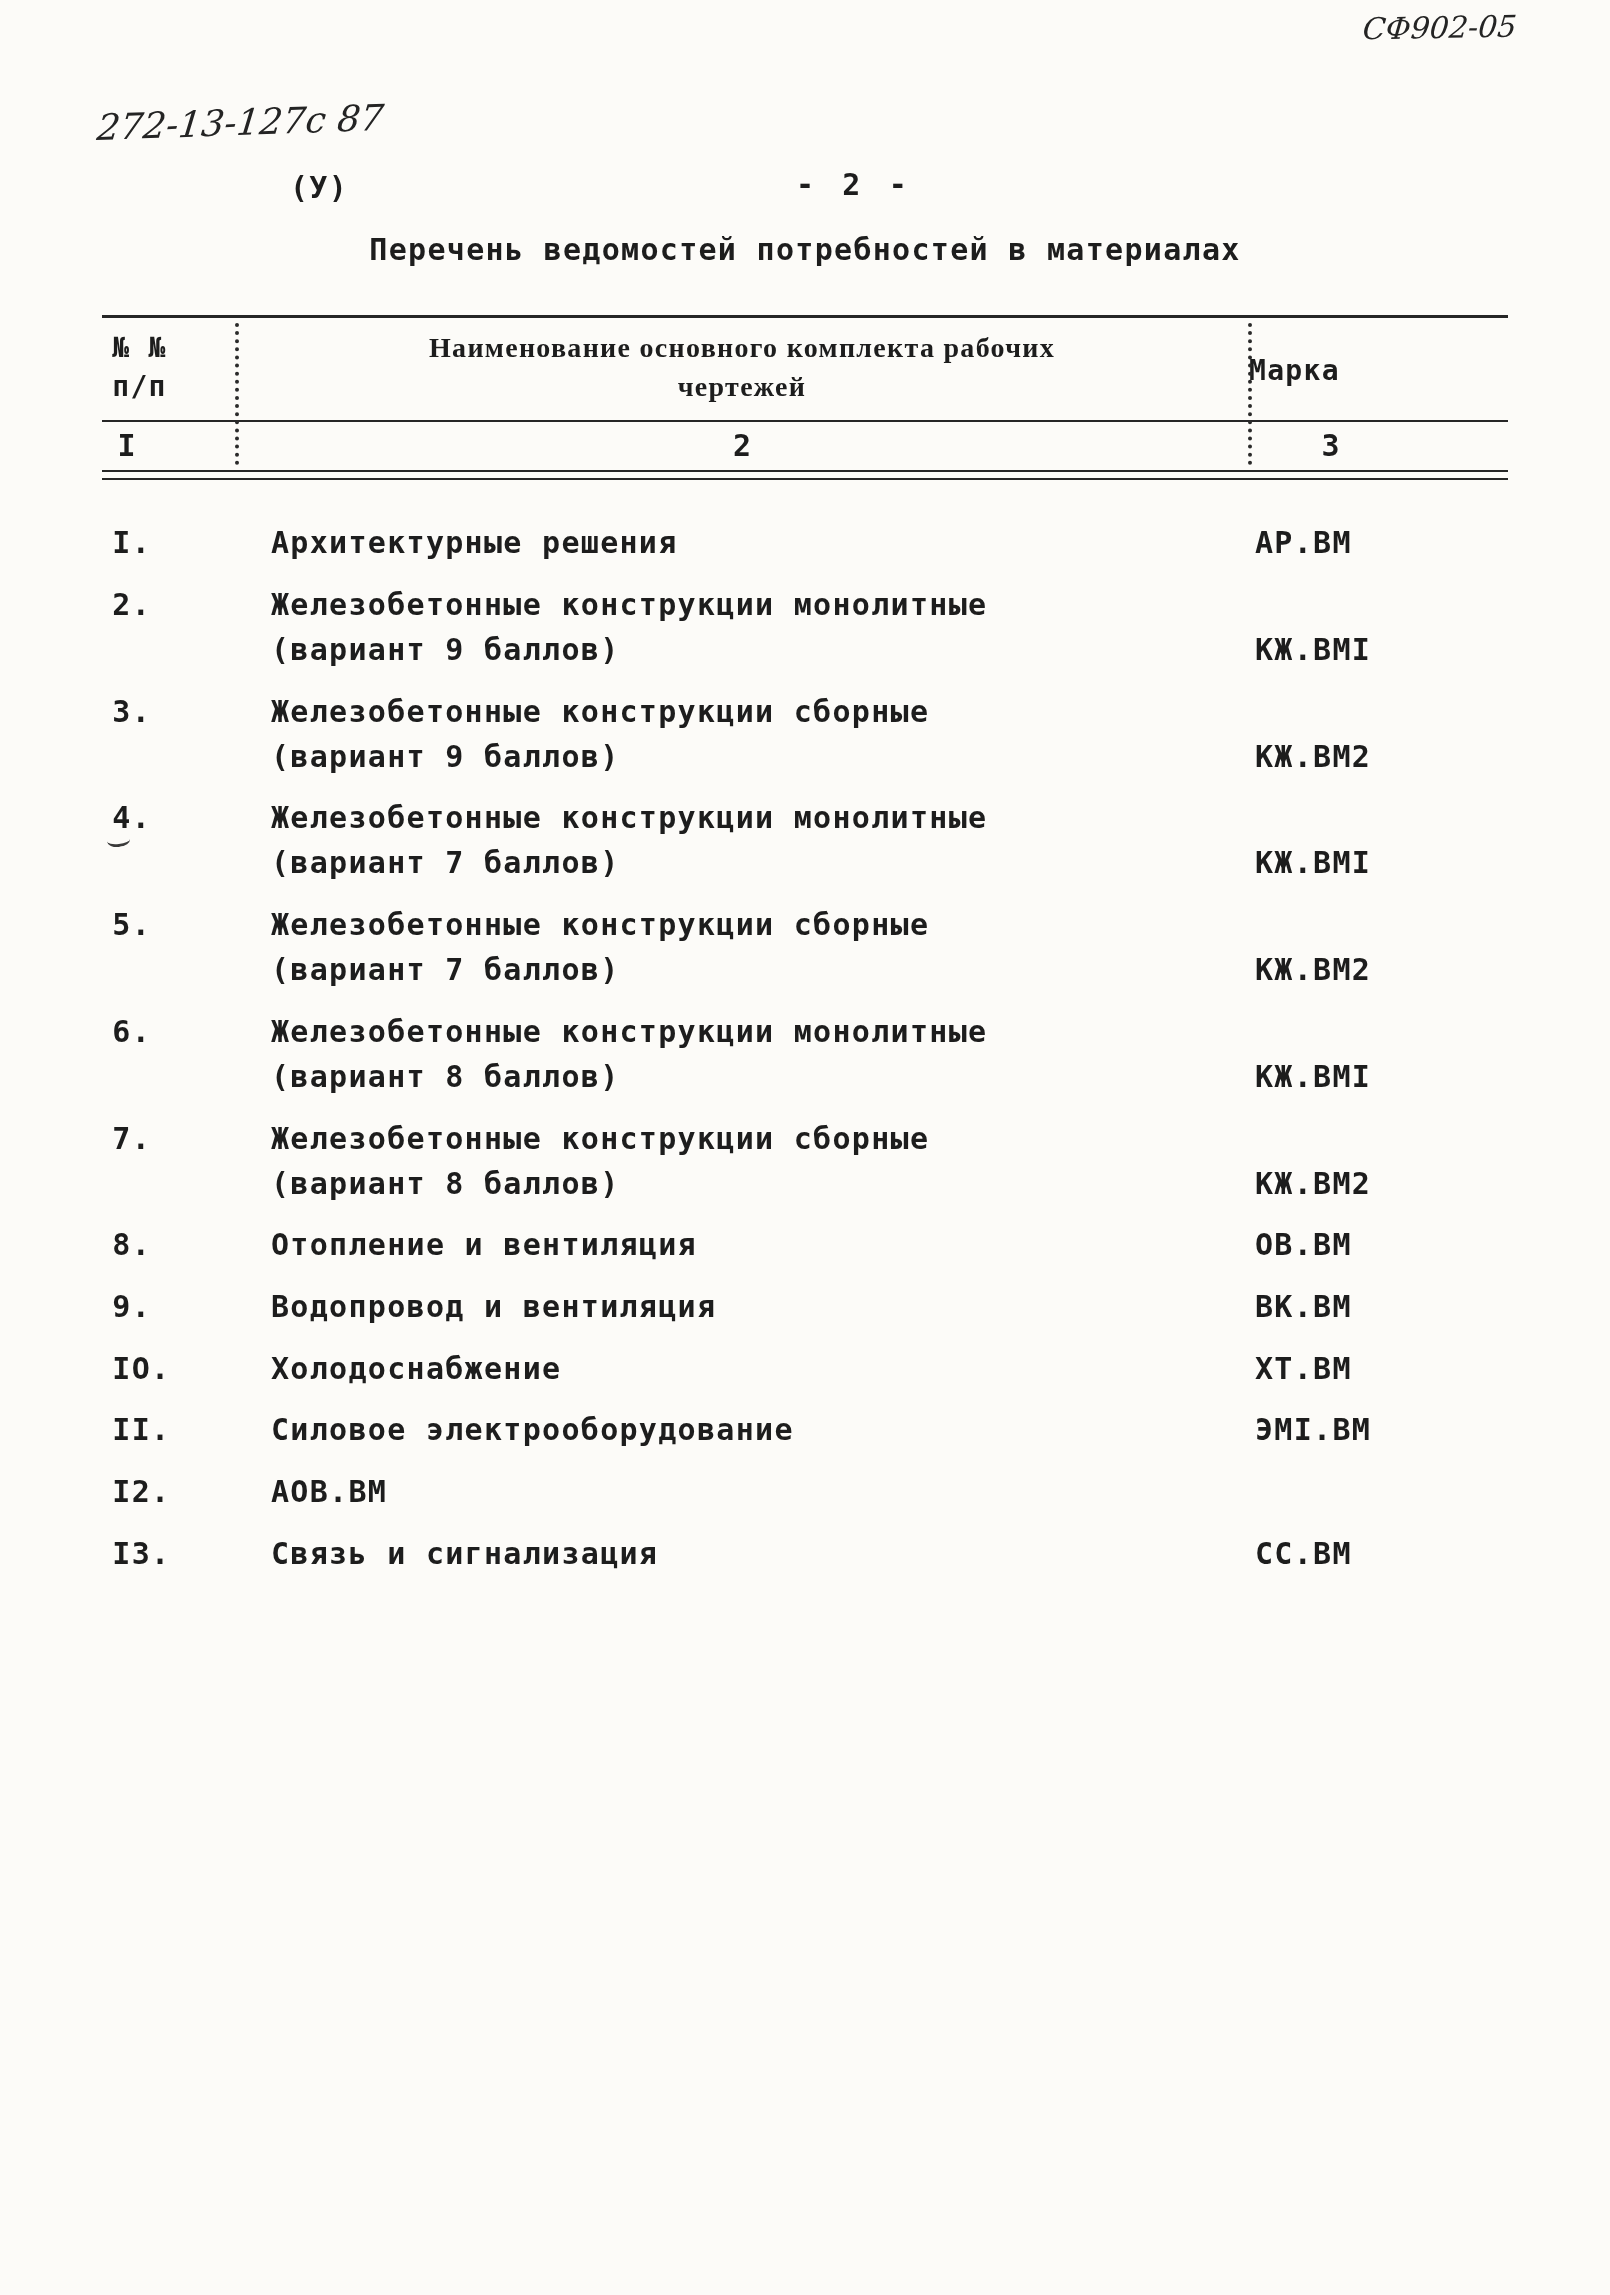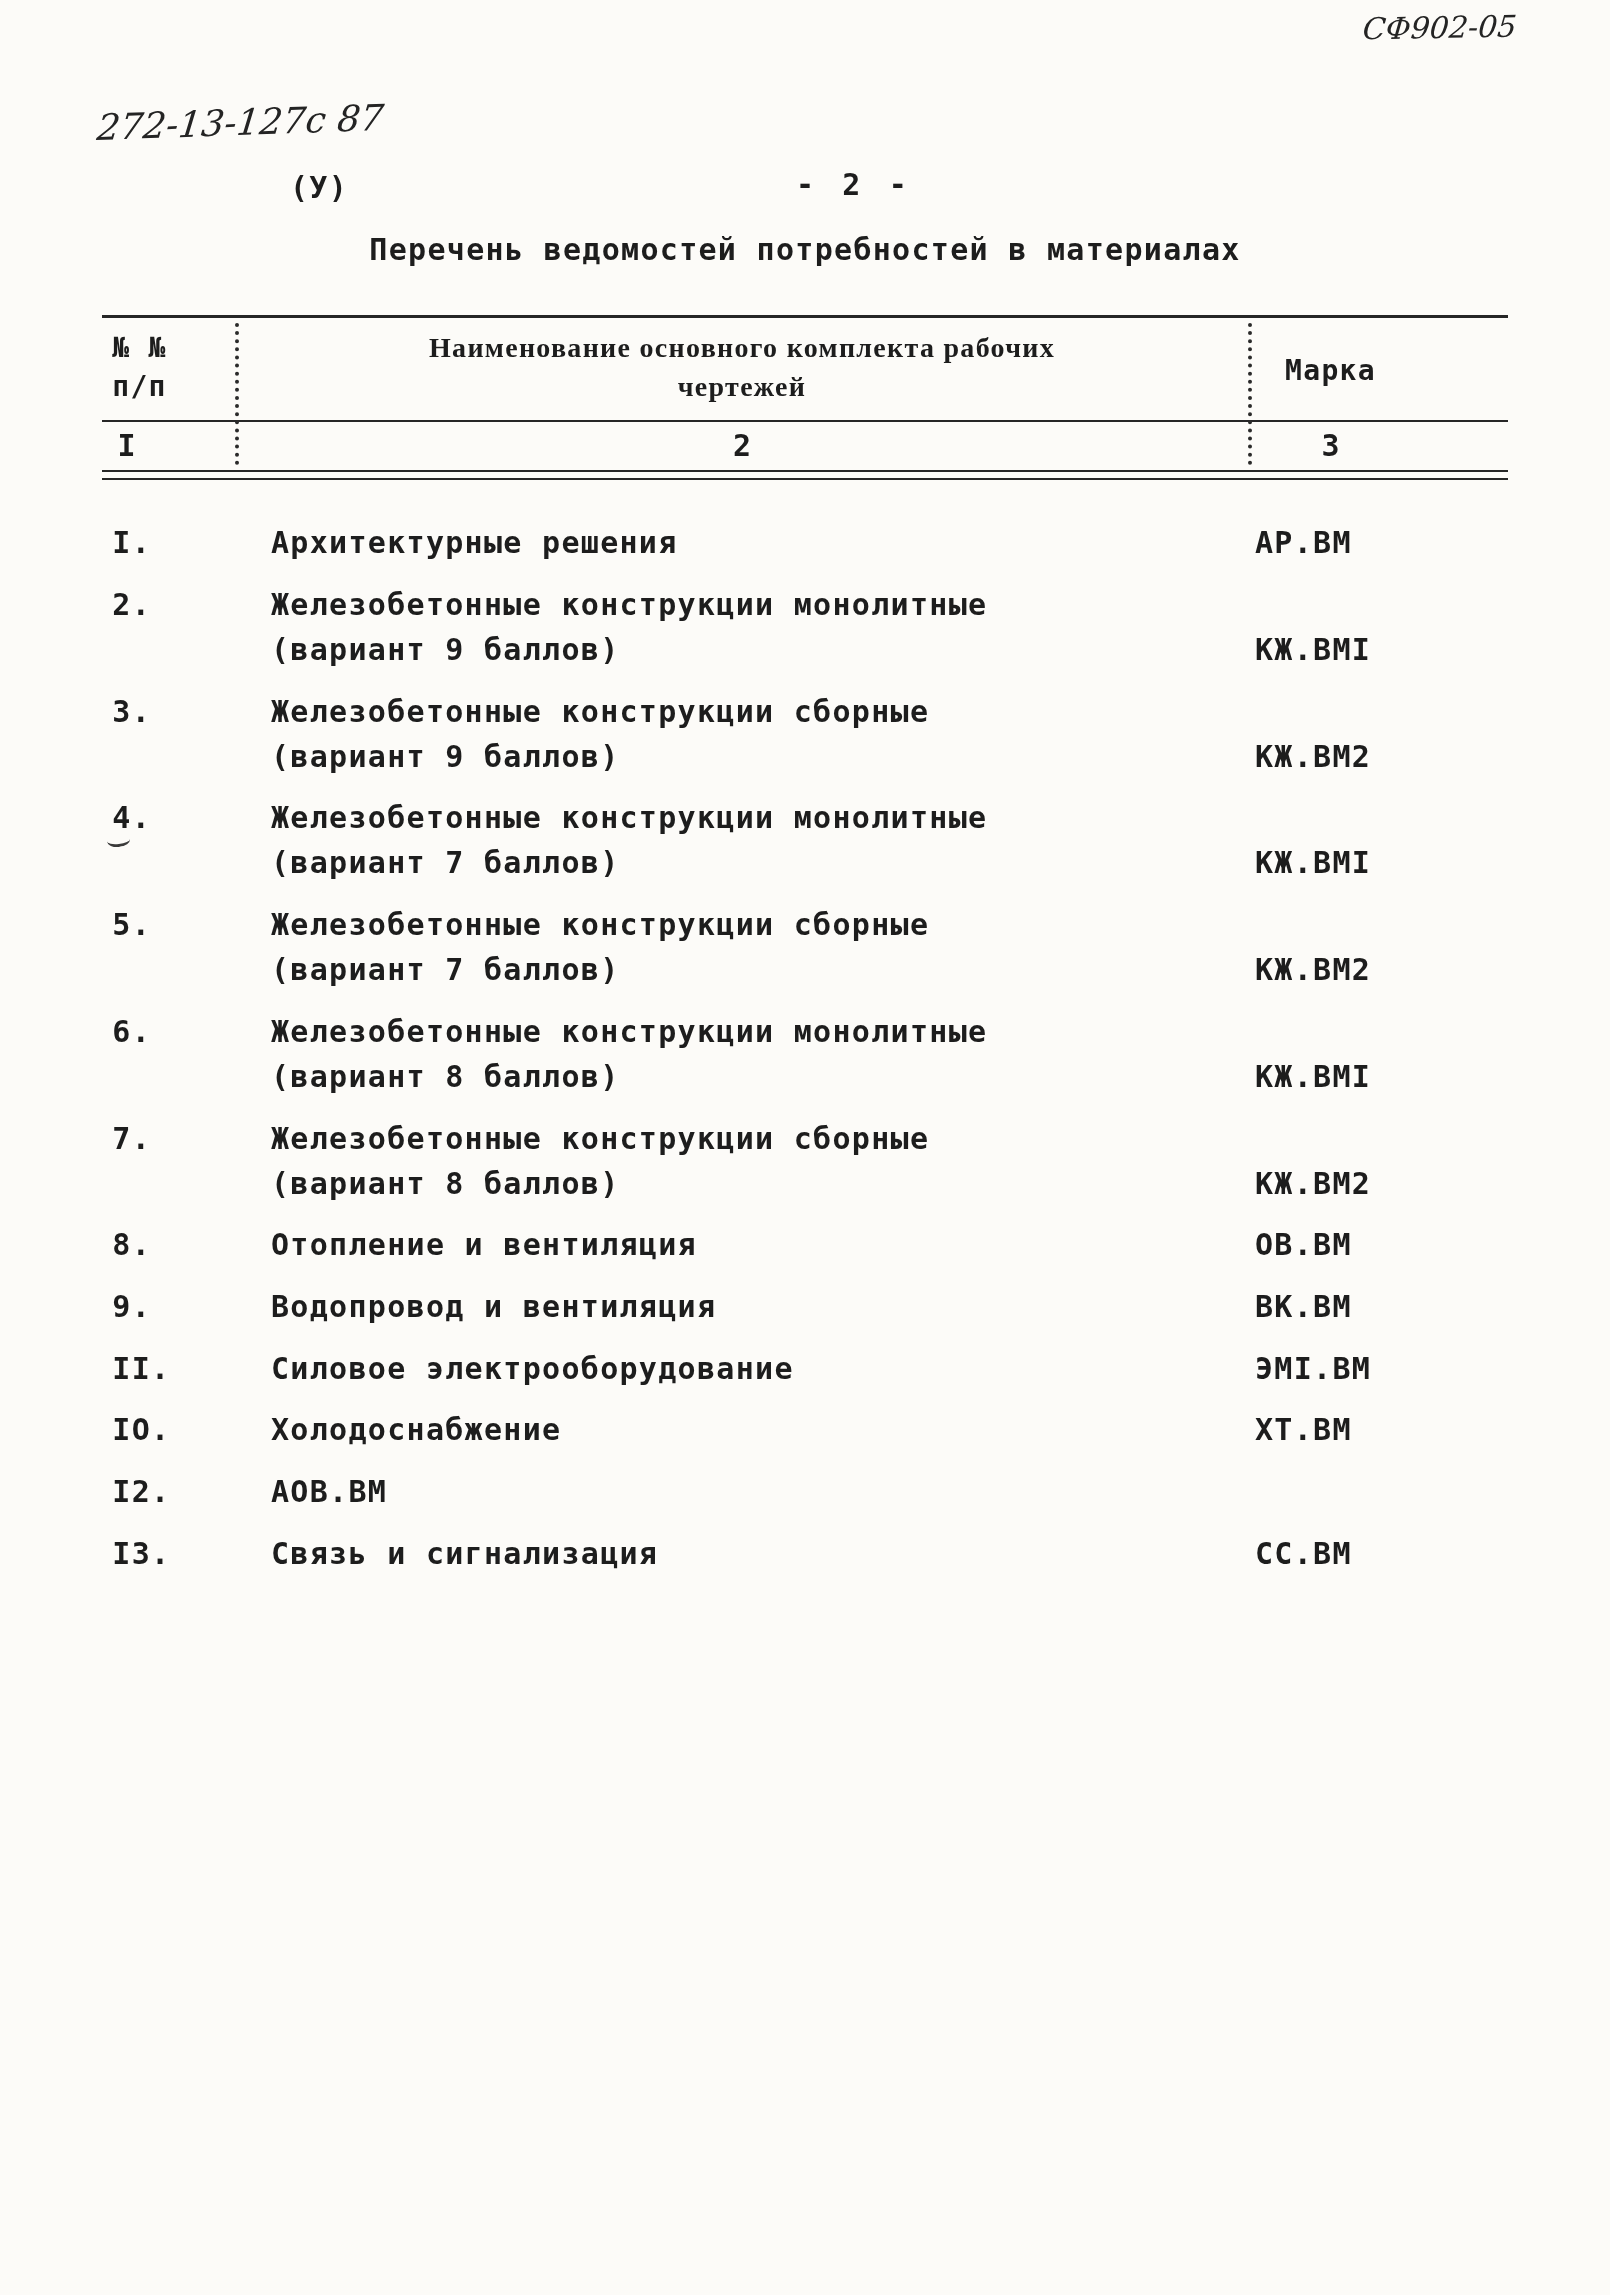--- a/index.html
+++ b/index.html
@@ -93,21 +93,20 @@
   }
   .hlabels .cell {
     font-size: 28px;
     letter-spacing: 1.3px;
     font-weight: 600;
     line-height: 39px;
   }
   .h-num { padding-left: 10.3px; }
   .h-name { text-align: center; font-family: Liberation Serif, serif; }
   .h-mark {
-    text-align: center;
     padding-right: 97px;
     align-self: center;
     line-height: 77px;
   }
   .hnums {
     display: grid;
     grid-template-columns: 133px 1014px 260px;
     height: 48px;
     align-items: center;
     font-size: 30px;
@@ -268,35 +267,35 @@
       <div class="trow">
         <div class="c-num">9.</div>
         <div class="c-name">
             <div>Водопровод и вентиляция</div>
             <div></div>
           </div>
         <div class="c-mark">ВК.ВМ</div>
       </div>
 
       <div class="trow">
+        <div class="c-num">IO.</div>
+        <div class="c-name">
+            <div>Холодоснабжение</div>
+            <div></div>
+          </div>
+        <div class="c-mark">ХТ.ВМ</div>
+      </div>
+
+      <div class="trow">
         <div class="c-num">II.</div>
         <div class="c-name">
             <div>Силовое электрооборудование</div>
             <div></div>
           </div>
         <div class="c-mark">ЭМI.ВМ</div>
-      </div>
-
-      <div class="trow">
-        <div class="c-num">IO.</div>
-        <div class="c-name">
-            <div>Холодоснабжение</div>
-            <div></div>
-          </div>
-        <div class="c-mark">ХТ.ВМ</div>
       </div>
 
       <div class="trow">
         <div class="c-num">I2.</div>
         <div class="c-mark">АОВ.ВМ</div>
       </div>
 
       <div class="trow">
         <div class="c-num">I3.</div>
         <div class="c-name">

